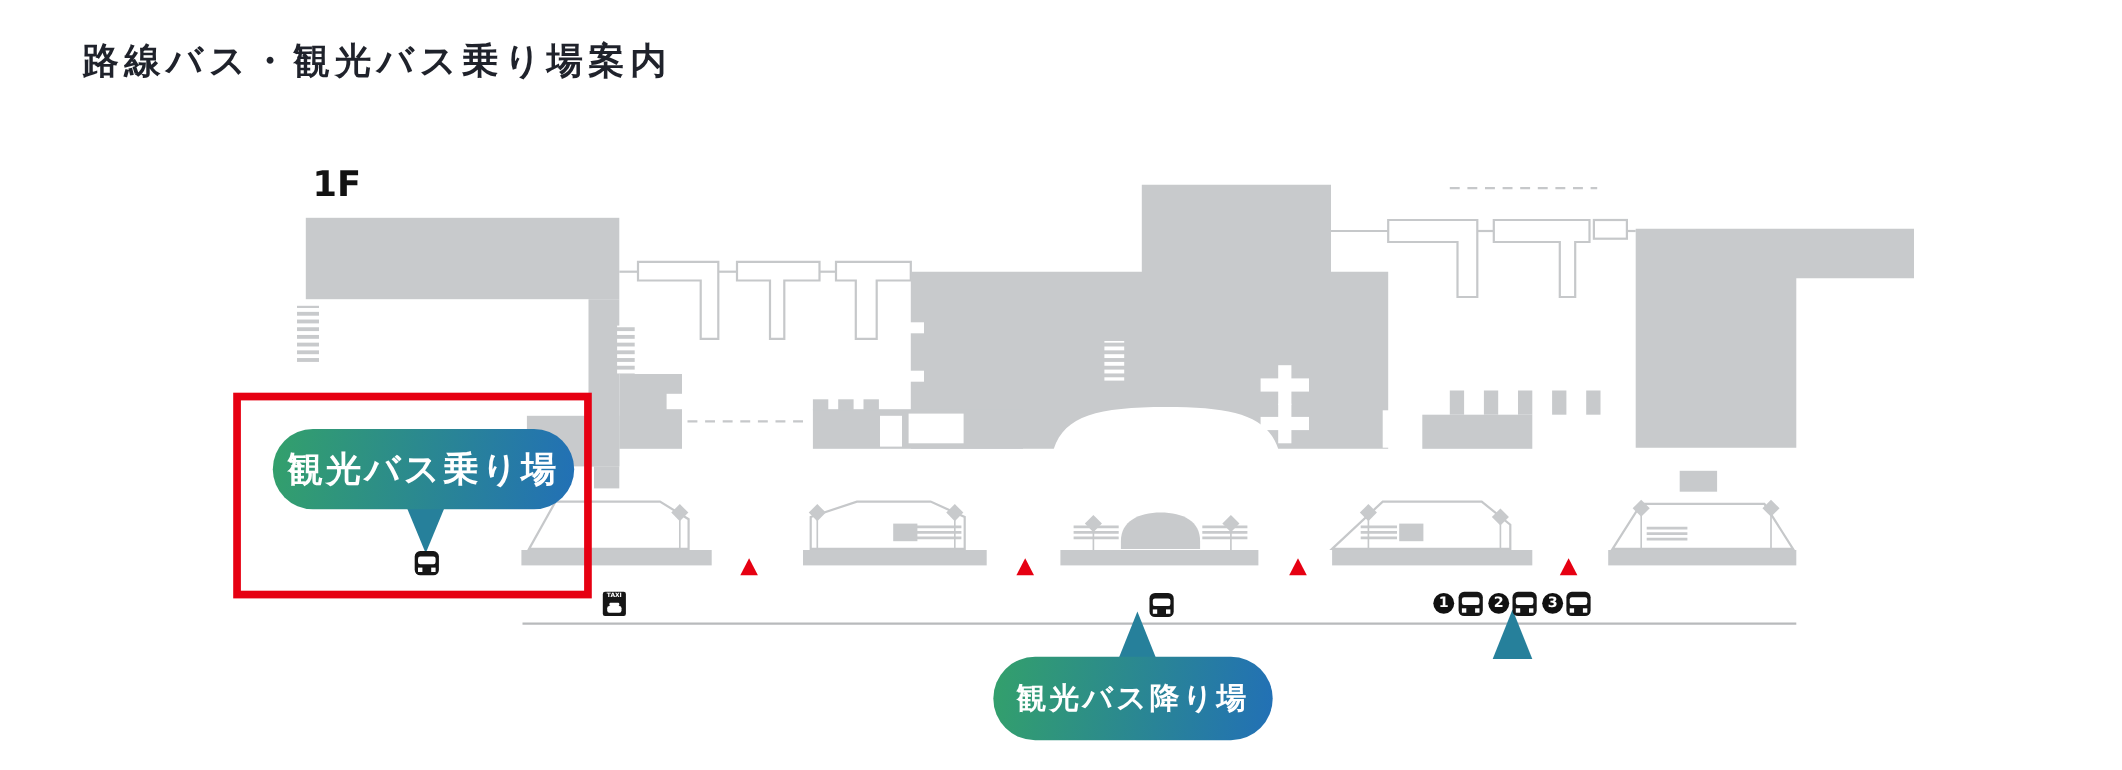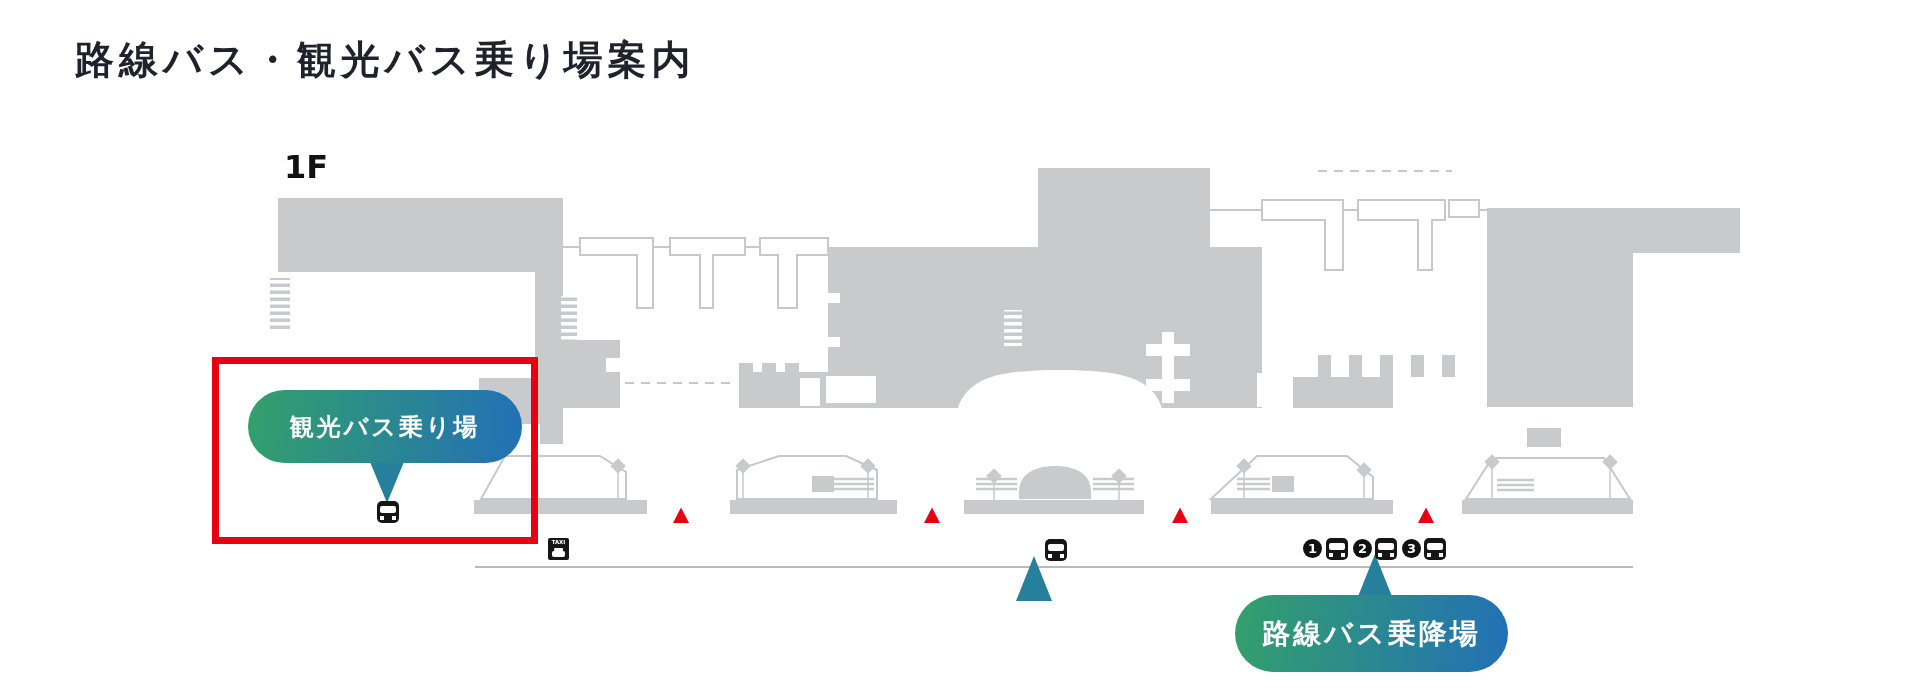--- a/index.html
+++ b/index.html
@@ -1,34 +1,34 @@
 <!DOCTYPE html>
 <html><head>
 <meta charset="utf-8">
 <style>
   html,body{margin:0;padding:0;background:#fff;}
   .canvas{position:relative;width:1929px;height:700px;background:#fff;overflow:hidden;
           font-family:"DejaVu Sans","Liberation Sans",sans-serif;}
-  .page-title{position:absolute;left:75px;top:33px;font-size:39px;font-weight:700;
+  .page-title{position:absolute;left:75px;top:33px;font-size:33px;font-weight:700;
               color:#1f222b;letter-spacing:5px;white-space:nowrap;text-align:center;}
   .floor-label{position:absolute;left:284px;top:148px;font-size:32px;font-weight:700;color:#121212;}
   svg.plan{position:absolute;left:0;top:0;z-index:1;}
   .g{fill:#c8cacc;}
   .w{fill:#ffffff;}
   .o{fill:#ffffff;stroke:#c6c8ca;stroke-width:2;}
   .ln{stroke:#c6c8ca;stroke-width:2;fill:none;}
   .thin{stroke:#c6c8ca;stroke-width:1.5;fill:none;}
   .stripe{stroke:#c8cacc;stroke-width:2.5;fill:none;}
   .tri{fill:#e60012;}
   .highlight-box{position:absolute;left:212px;top:357px;width:326px;height:187px;
                  border:7px solid #e60012;z-index:6;box-sizing:border-box;}
   .badge{position:absolute;display:flex;align-items:center;justify-content:center;
          background:linear-gradient(97deg,#33a06b 0%,#2270b6 100%);color:#fff;font-weight:700;
          letter-spacing:3px;z-index:3;white-space:nowrap;}
-  .badge-1{left:248px;top:390px;width:274px;height:73px;border-radius:37px;font-size:24px;}
+  .badge-1{left:248px;top:390px;width:274px;height:73px;border-radius:37px;font-size:32px;}
   .badge-2{left:903px;top:597px;width:254px;height:76px;border-radius:38px;font-size:27px;}
   .badge-3{left:1235px;top:595px;width:273px;height:77px;border-radius:39px;font-size:28px;}
   .tail{position:absolute;width:0;height:0;z-index:2;}
   .tail-down{left:368px;top:457px;border-left:19px solid transparent;
              border-right:19px solid transparent;border-top:46px solid #26809b;}
   .tail-up-2{left:1016px;top:556px;border-left:18px solid transparent;
              border-right:18px solid transparent;border-bottom:45px solid #26809b;}
   .tail-up-3{left:1357px;top:554px;border-left:18px solid transparent;
              border-right:18px solid transparent;border-bottom:45px solid #26809b;}
   .bus-icon{position:absolute;width:22px;height:22px;background:#161616;border-radius:5px;z-index:4;}
@@ -178,23 +178,23 @@
       <path class="tri" d="M1418,523 L1426,507.5 L1434,523 Z"></path>
     </g>
   </svg>
 
   <div class="highlight-box"></div>
 
   <div class="tail tail-down"></div>
   <div class="badge badge-1">観光バス乗り場</div>
 
   <div class="tail tail-up-2"></div>
+  <div class="badge badge-2">観光バス降り場</div>
 
   <div class="tail tail-up-3"></div>
-  <div class="badge badge-3">路線バス乗降場</div>
 
   <div class="bus-icon" style="left:377px;top:501px;"></div>
   <div class="bus-icon" style="left:1045px;top:539px;"></div>
 
   <div class="taxi-icon">
     <span class="taxi-label">TAXI</span>
   </div>
 
   <div class="num-circle" style="left:1303px;top:539px;">1</div>
   <div class="bus-icon" style="left:1326px;top:538px;"></div>

